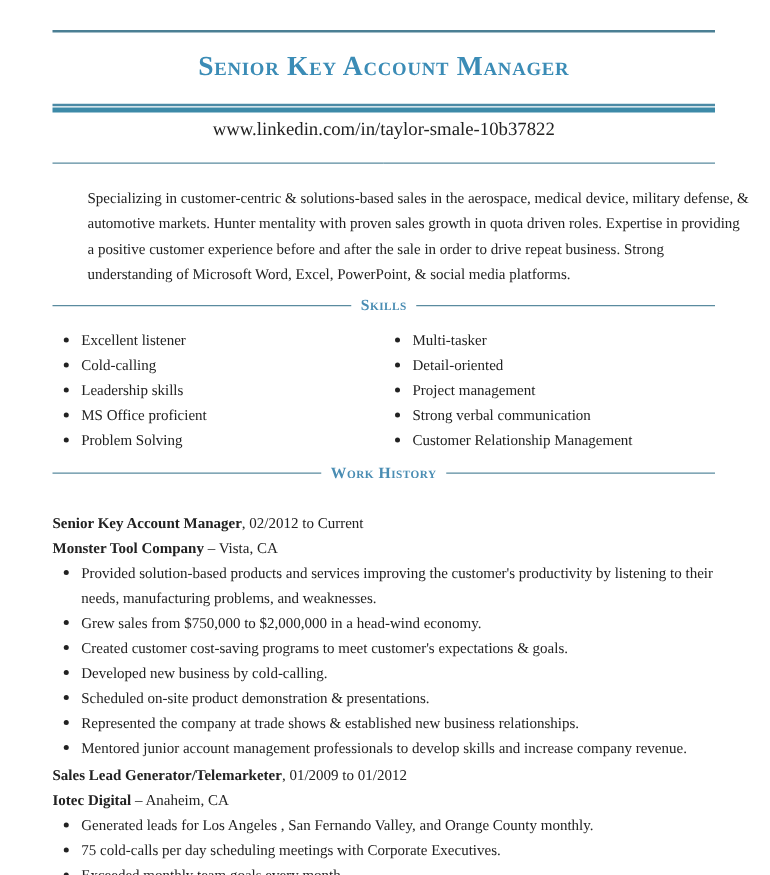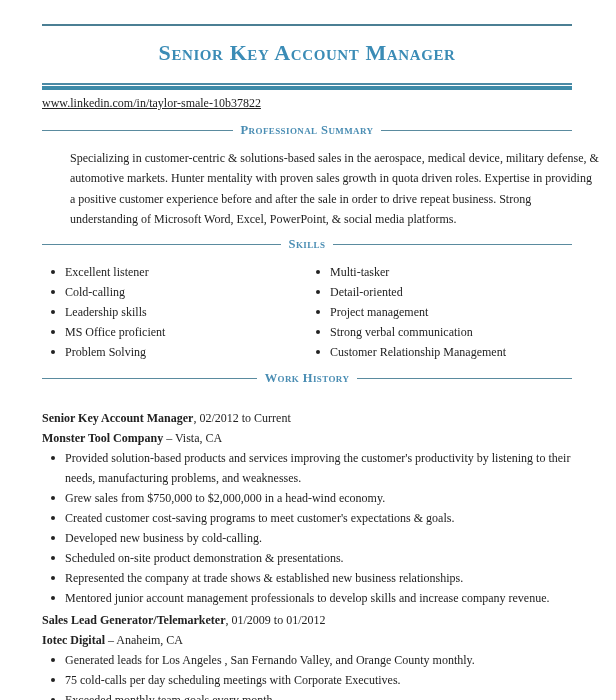--- a/index.html
+++ b/index.html
@@ -7,21 +7,21 @@
   body { font-family: "Liberation Serif", "DejaVu Serif", serif; color: #222222; font-size: 12px; position: relative; }
 
   .page { position: absolute; left: 42px; top: 0; width: 530px; }
 
   .rule-top { position: absolute; left: 0; top: 24px; width: 530px; height: 2px; background: #4b7f94; }
   .title { position: absolute; left: 0; top: 40px; width: 530px; text-align: center;
            font-size: 22px; font-weight: bold; font-variant: small-caps; letter-spacing: 0.6px; color: #3b8cb6; }
   .rule-double-thin { position: absolute; left: 0; top: 83px; width: 530px; height: 1.5px; background: #4b8aa5; }
   .rule-double-thick { position: absolute; left: 0; top: 86px; width: 530px; height: 3.5px; background: #3d8aa8; }
 
-  .contact { position: absolute; left: 0; top: 96px; width: 530px; font-size: 12px; color: #222; text-decoration: underline; }
+  .contact { position: absolute; left: 0; top: 96px; width: 530px; text-align: center; font-size: 15px; color: #222; }
 
   .section-head { position: absolute; left: 0; width: 530px; height: 16px; display: flex; align-items: center; }
   .section-head .line { flex: 1; height: 1px; background: #5a8b9f; }
   .section-head .label { padding: 0 8px; font-size: 12.5px; font-variant: small-caps; letter-spacing: 0.4px; color: #4a8db3; font-weight: bold; }
 
   .summary { position: absolute; left: 0; top: 148px; width: 530px; font-size: 12px; line-height: 20.3px; margin-left: 28px; }
 
   .skills { position: absolute; left: 0; top: 262px; width: 530px; display: flex; }
   .skills ul { list-style: none; width: 265px; }
   .skills li, .bullets li { position: relative; padding-left: 23px; line-height: 20px; font-size: 12px; }
@@ -38,21 +38,20 @@
 
 <div class="page">
   <div class="rule-top"></div>
   <h1 class="title">Senior Key Account Manager</h1>
   <div class="rule-double-thin"></div>
   <div class="rule-double-thick"></div>
   <div class="contact">www.linkedin.com/in/taylor-smale-10b37822</div>
 
   <div class="section-head" style="top:122px;">
     <span class="line"></span>
-    <span class="label">Professional Summary</span>
     <span class="line"></span>
   </div>
   <p class="summary">Specializing in customer-centric &amp; solutions-based sales in the aerospace, medical device, military defense, &amp; automotive markets. Hunter mentality with proven sales growth in quota driven roles. Expertise in providing a positive customer experience before and after the sale in order to drive repeat business. Strong understanding of Microsoft Word, Excel, PowerPoint, &amp; social media platforms.</p>
 
   <div class="section-head" style="top:236px;">
     <span class="line"></span>
     <span class="label">Skills</span>
     <span class="line"></span>
   </div>
   <div class="skills">

